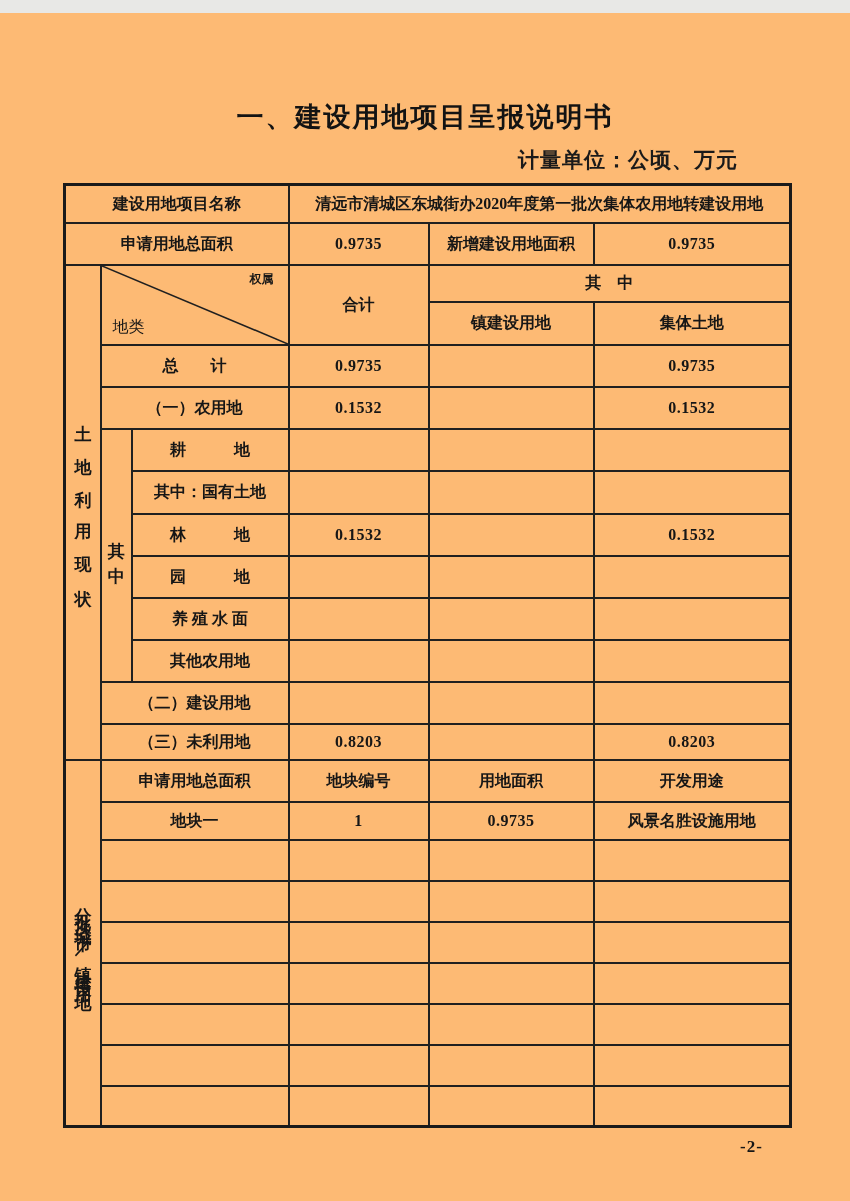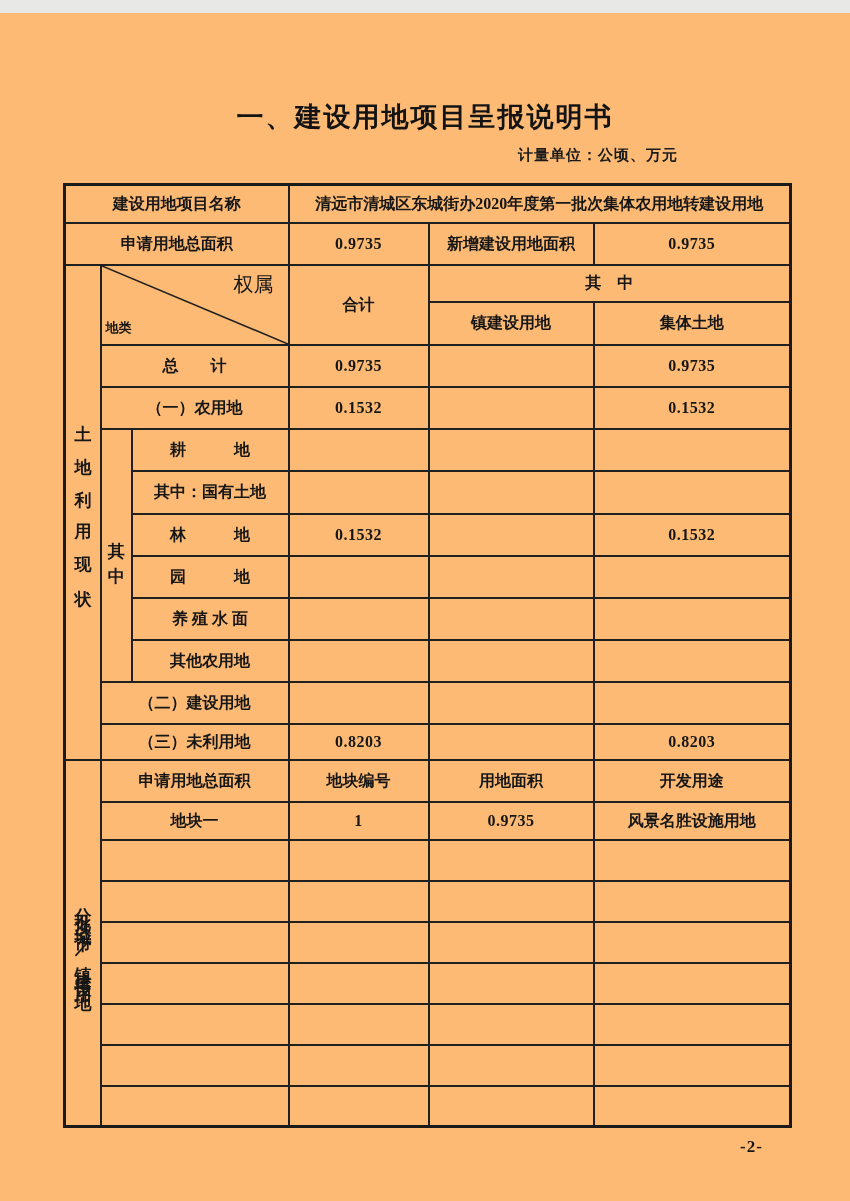--- a/index.html
+++ b/index.html
@@ -16,21 +16,21 @@
   .title {
     position:absolute; top:86px; left:0; width:100%;
     text-align:center;
     font-family:"Liberation Sans","DejaVu Sans",sans-serif;
     font-weight:700; font-size:27px; letter-spacing:2px;
     color:#131313;
   }
   .unit-note {
     position:absolute; top:133px; left:518px;
     font-family:"Liberation Sans","DejaVu Sans",sans-serif;
-    font-weight:700; font-size:15px; letter-spacing:1px;
+    font-weight:700; font-size:21px; letter-spacing:1px;
     color:#1a1a1a;
   }
   table.report {
     position:absolute; left:63px; top:170px;
     width:726px;
     border-collapse:collapse; table-layout:fixed;
     border:3px solid #1a1a1a;
   }
   table.report td {
     border:2px solid #202020;
@@ -49,22 +49,22 @@
     writing-mode:vertical-rl;
     text-orientation:upright;
     font-weight:600;
   }
   span.vspace-big  { letter-spacing:33px; font-size:17px; }
   span.vspace-mid  { letter-spacing:25px; font-size:17px; }
   span.vspace-sm   { letter-spacing:7px;  font-size:17px; }
   
   td.diag { position:relative; padding:0; }
   td.diag svg { position:absolute; left:0; top:0; width:100%; height:100%; }
-  td.diag .lab-tr { position:absolute; top:6px; right:14px; font-weight:400; font-size:20px; }
-  td.diag .lab-bl { position:absolute; bottom:7px; left:4px; font-weight:700; font-size:13px; }
+  td.diag .lab-tr { position:absolute; top:6px; right:14px; font-weight:700; font-size:12px; }
+  td.diag .lab-bl { position:absolute; bottom:7px; left:11px; font-weight:400; font-size:16px; }
   .page-number {
     position:absolute; left:740px; top:1124px;
     font-size:17px; font-weight:600; letter-spacing:1px;
   }
 </style>
 </head>
 <body>
 
 <div class="page">
 

